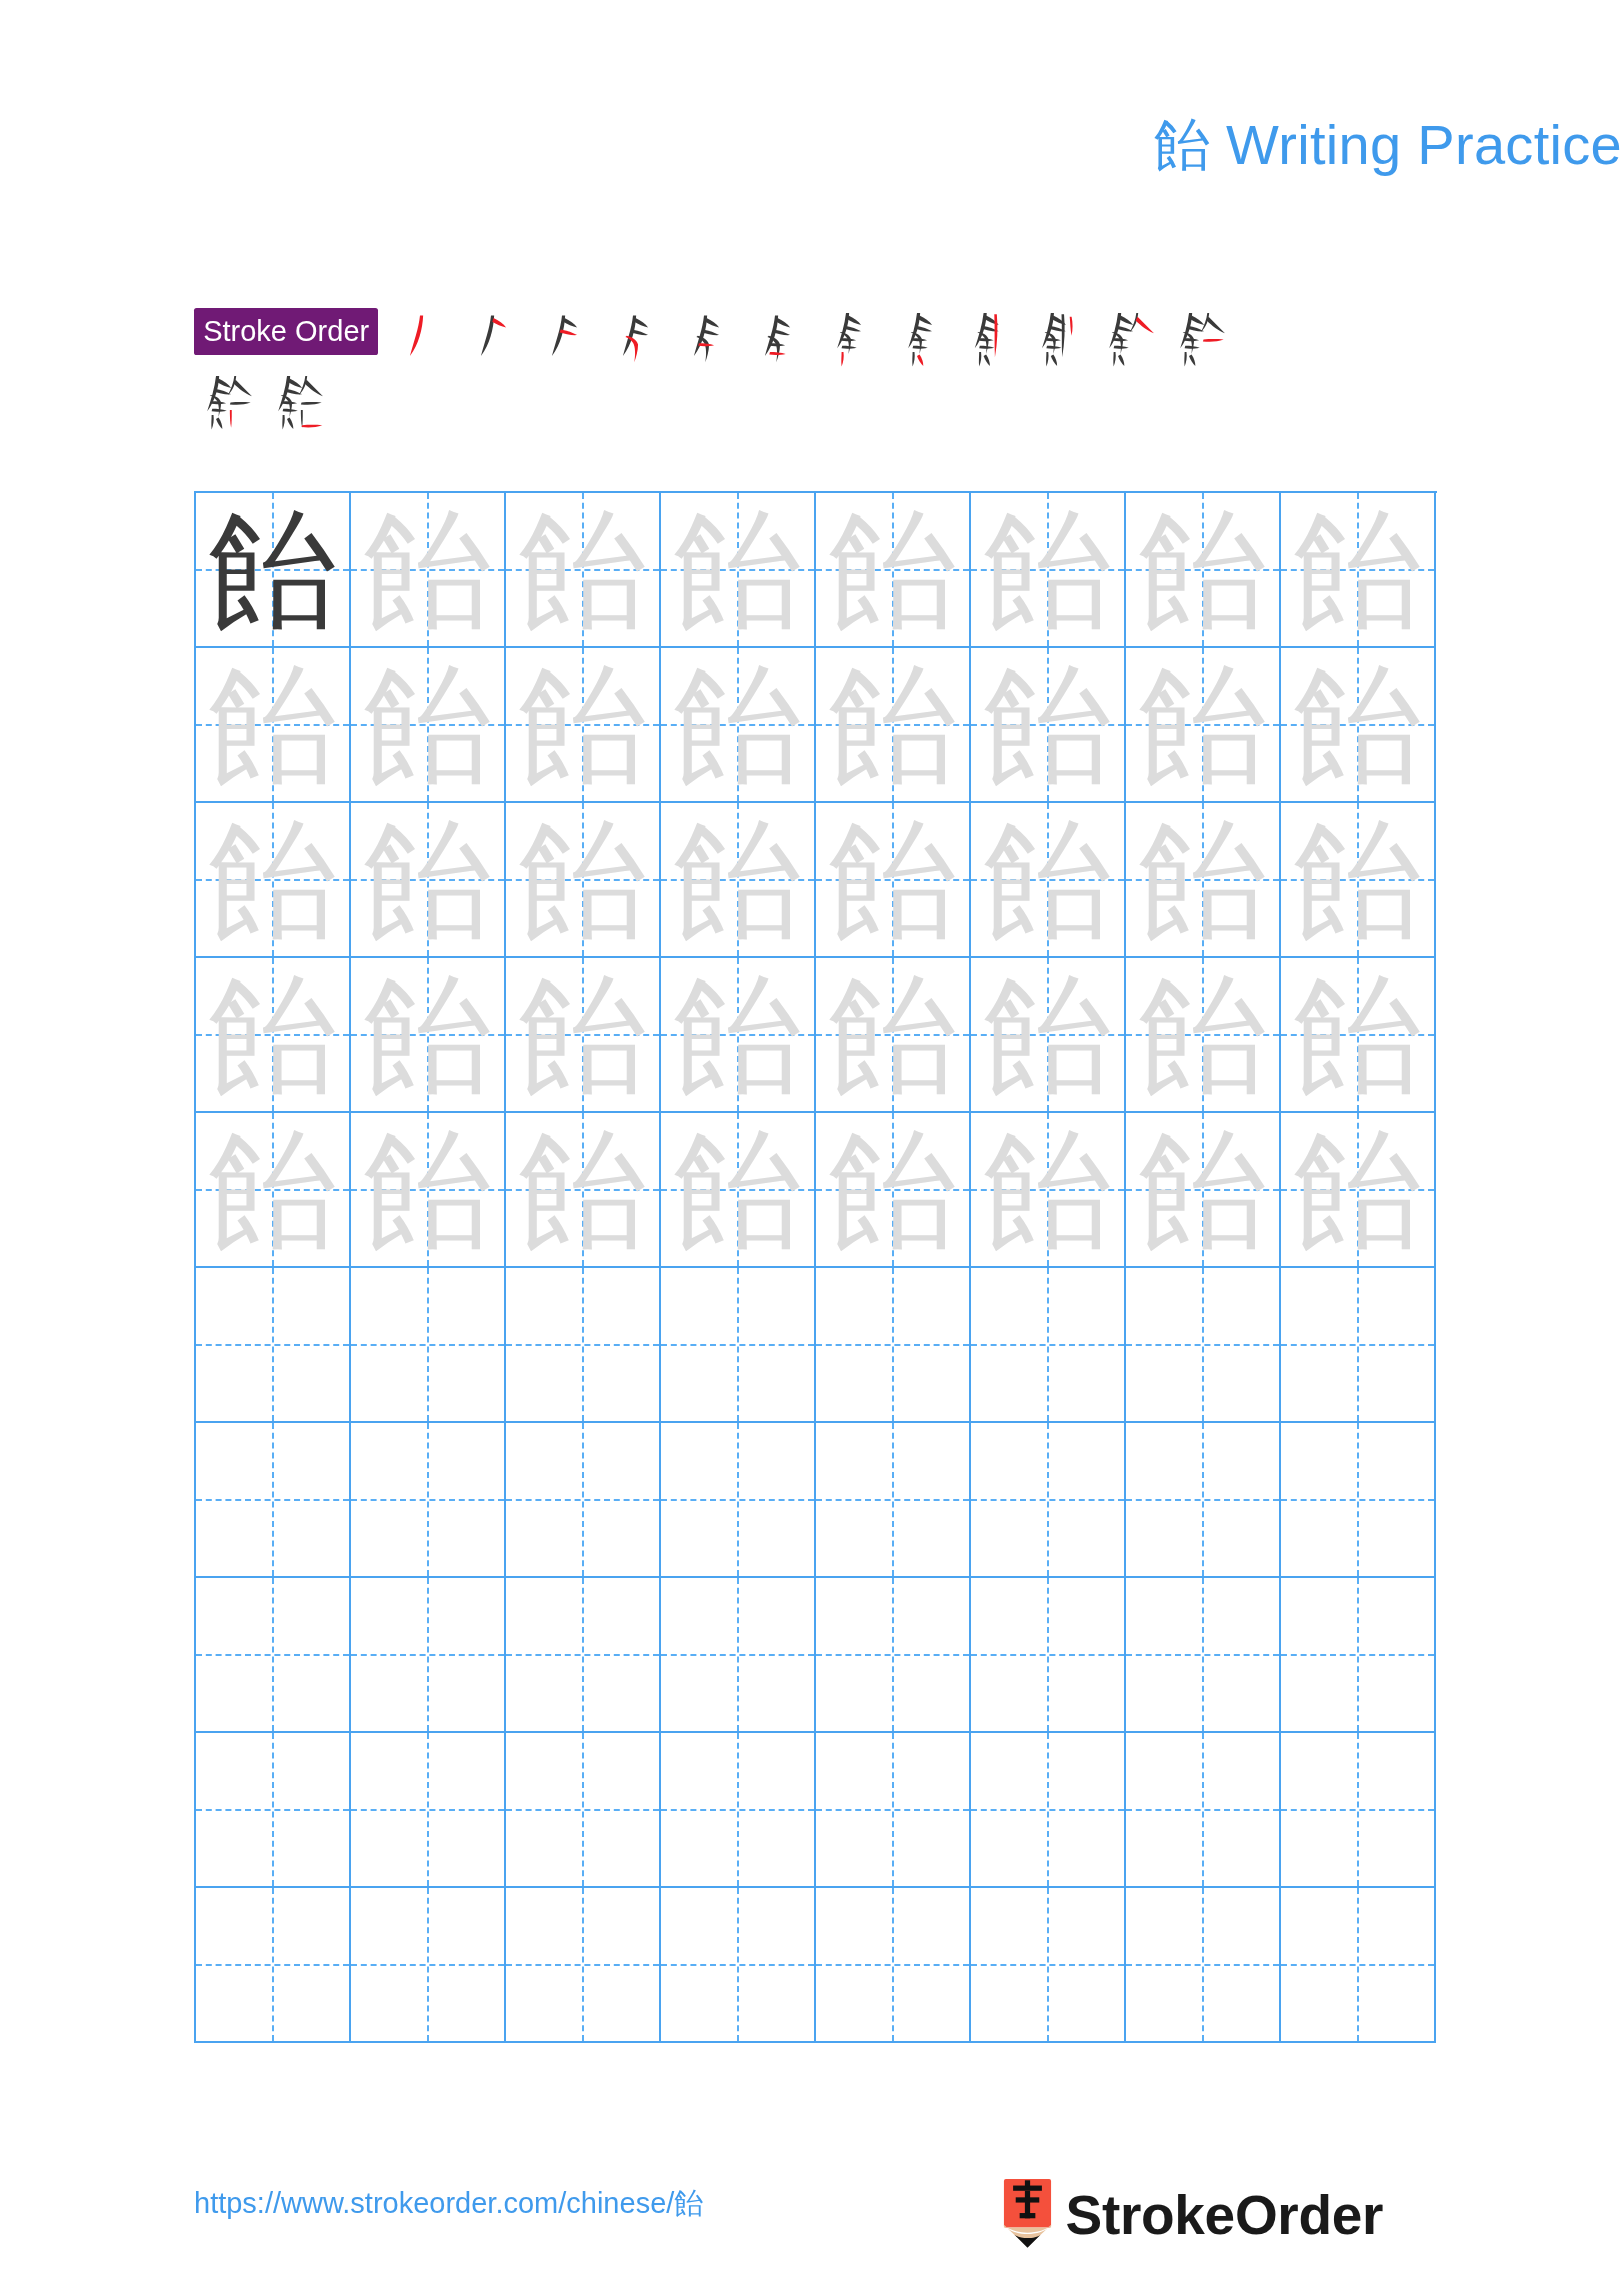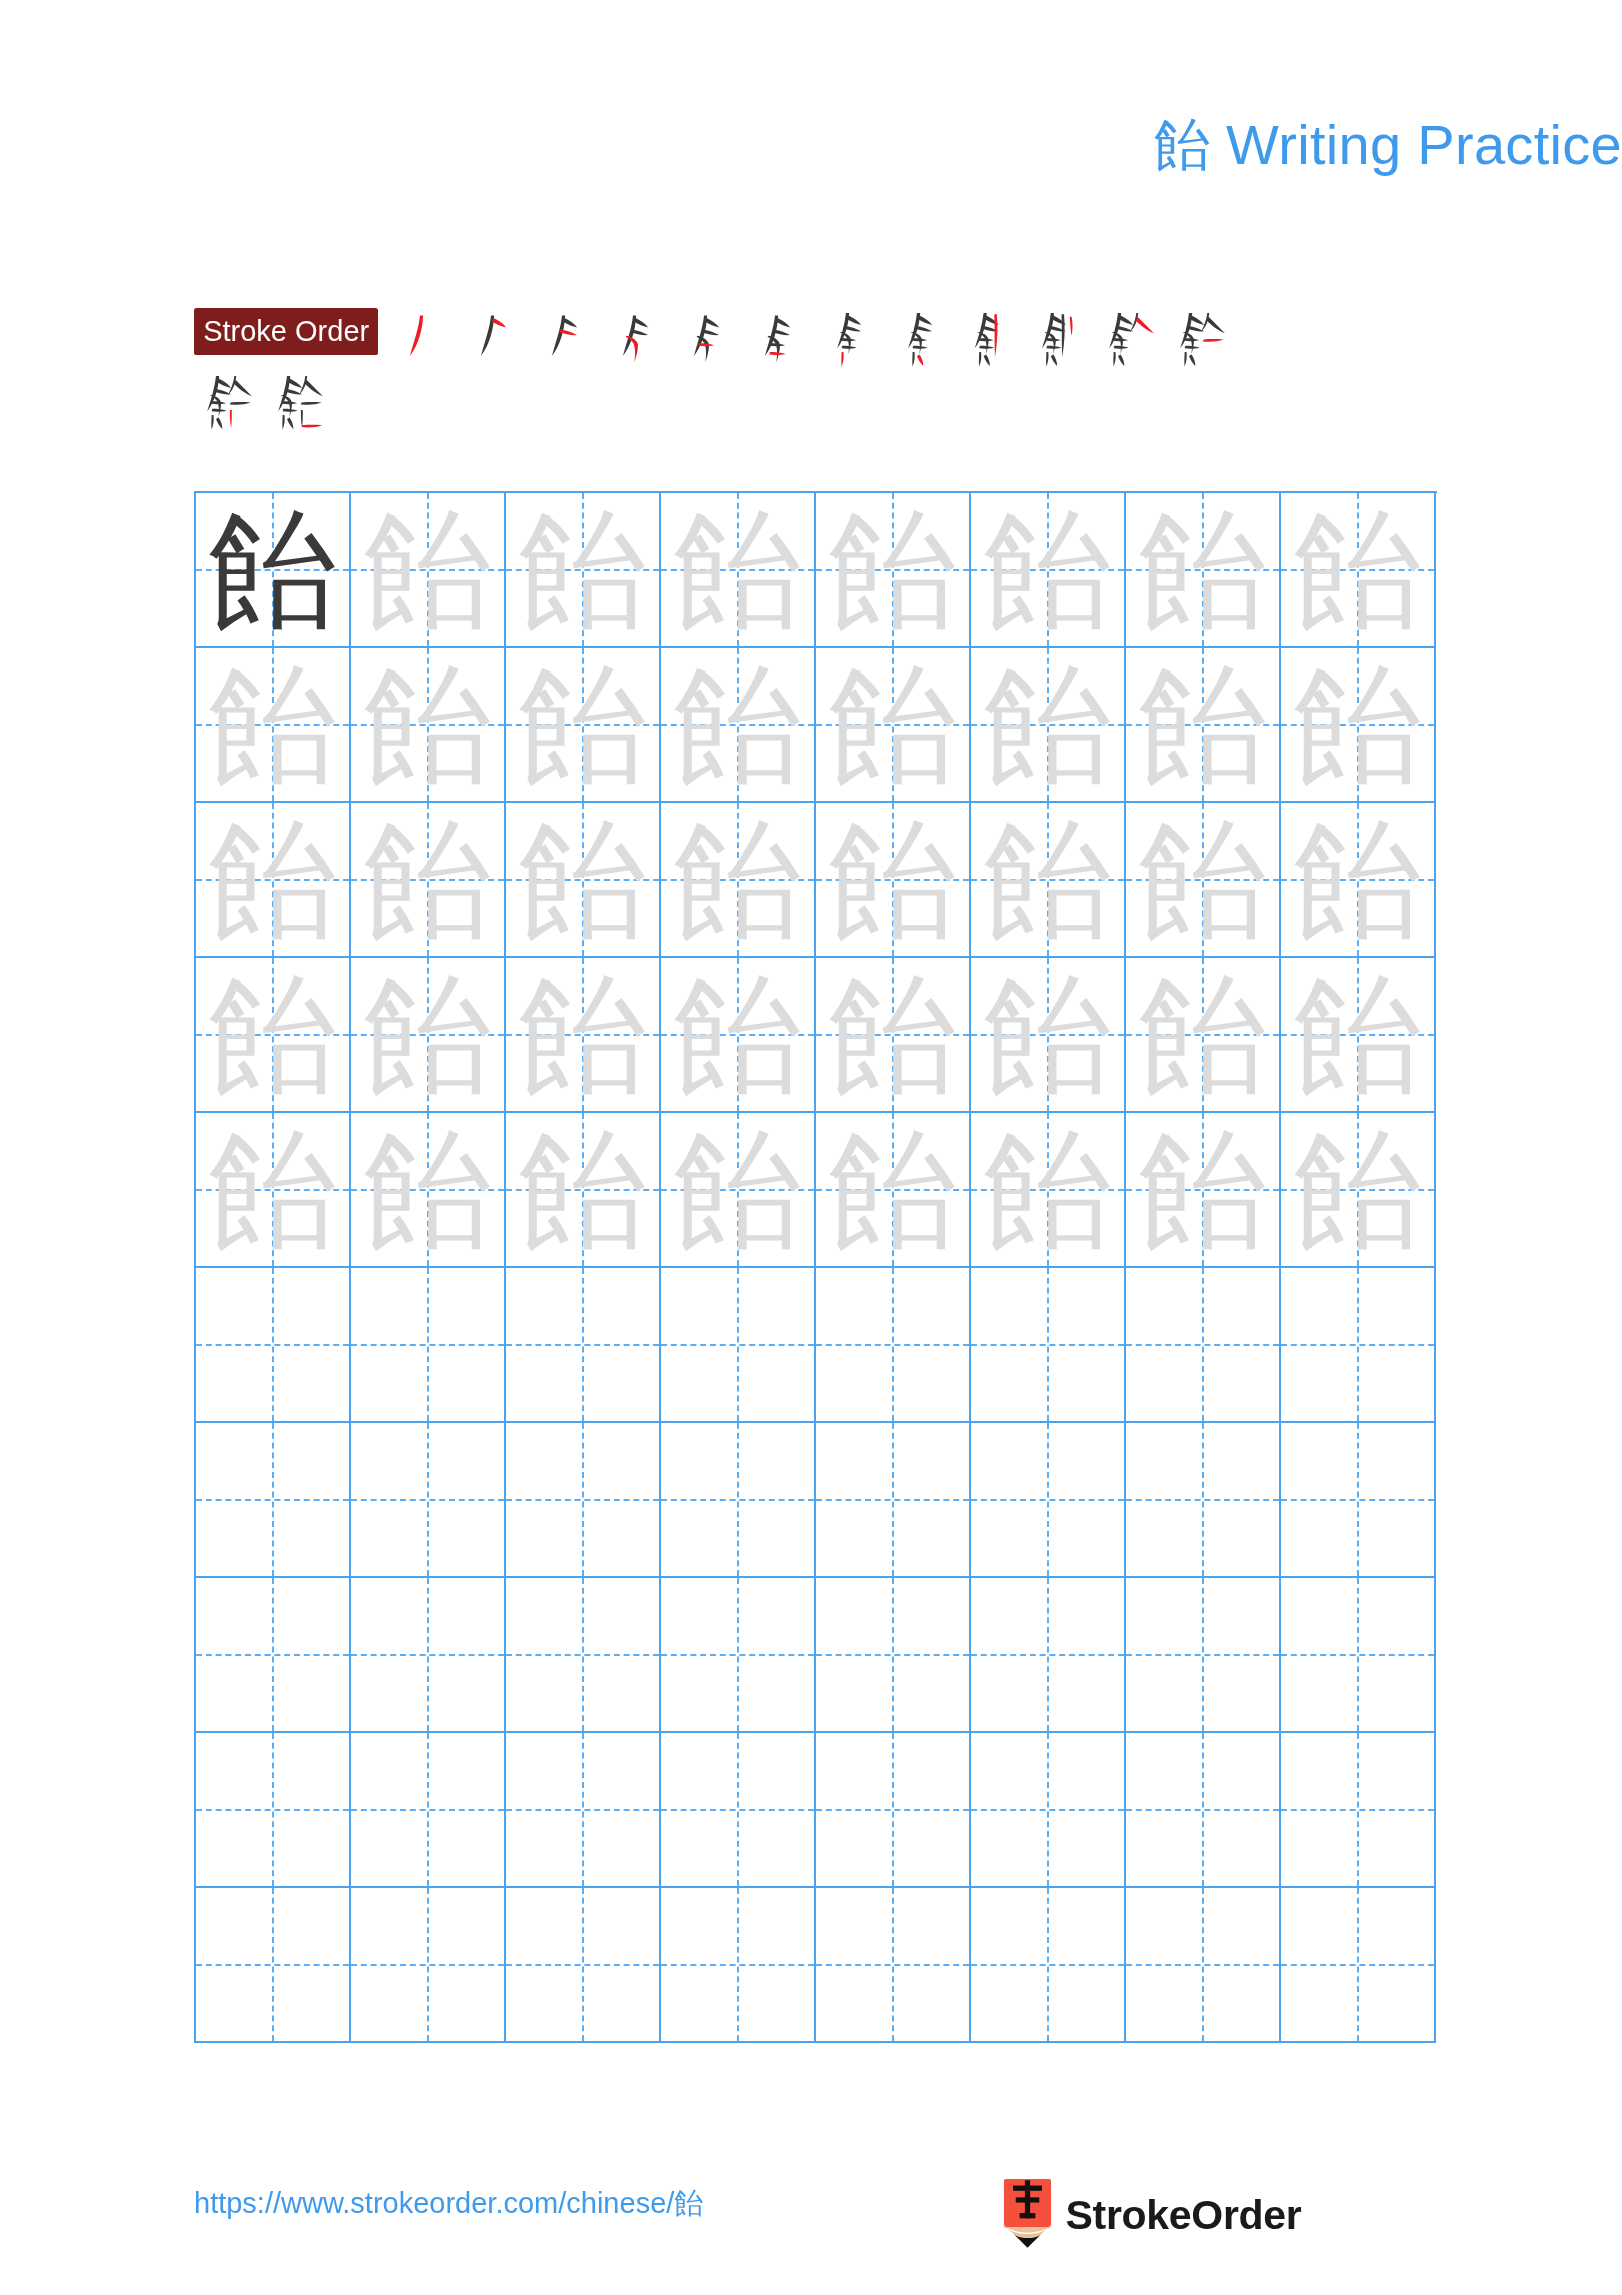--- a/index.html
+++ b/index.html
@@ -41,21 +41,21 @@
   }
   .so-line {
     display: block;
     line-height: 0;
     white-space: nowrap;
     height: 63px;
   }
   .so-badge {
     display: inline-block;
     vertical-align: top;
-    background: #7f1d1d;
+    background: #701a75;
     color: #ffffff;
     font-size: 29px;
     line-height: 38px;
     padding: 3.9px 9.2px 5.2px 9.2px;
     border-radius: 2.6px;
     margin-right: 5.2px;
     white-space: nowrap;
     font-family: "Liberation Sans", sans-serif;
   }
   .so-glyph {
@@ -146,21 +146,21 @@
     position: absolute;
     left: 1000px;
     top: 0;
     display: flex;
     align-items: center;
     gap: 10.5px;
     white-space: nowrap;
   }
   .brand-logo { width: 55px; height: 72px; display: block; }
   .brand-name {
-    font-size: 41px;
+    font-size: 55px;
     font-weight: bold;
     color: #1a1a1a;
     letter-spacing: -0.3px;
     font-family: "Liberation Sans", sans-serif;
   }
 </style>
 </head>
 <body>
 
 <div class="page-title">

